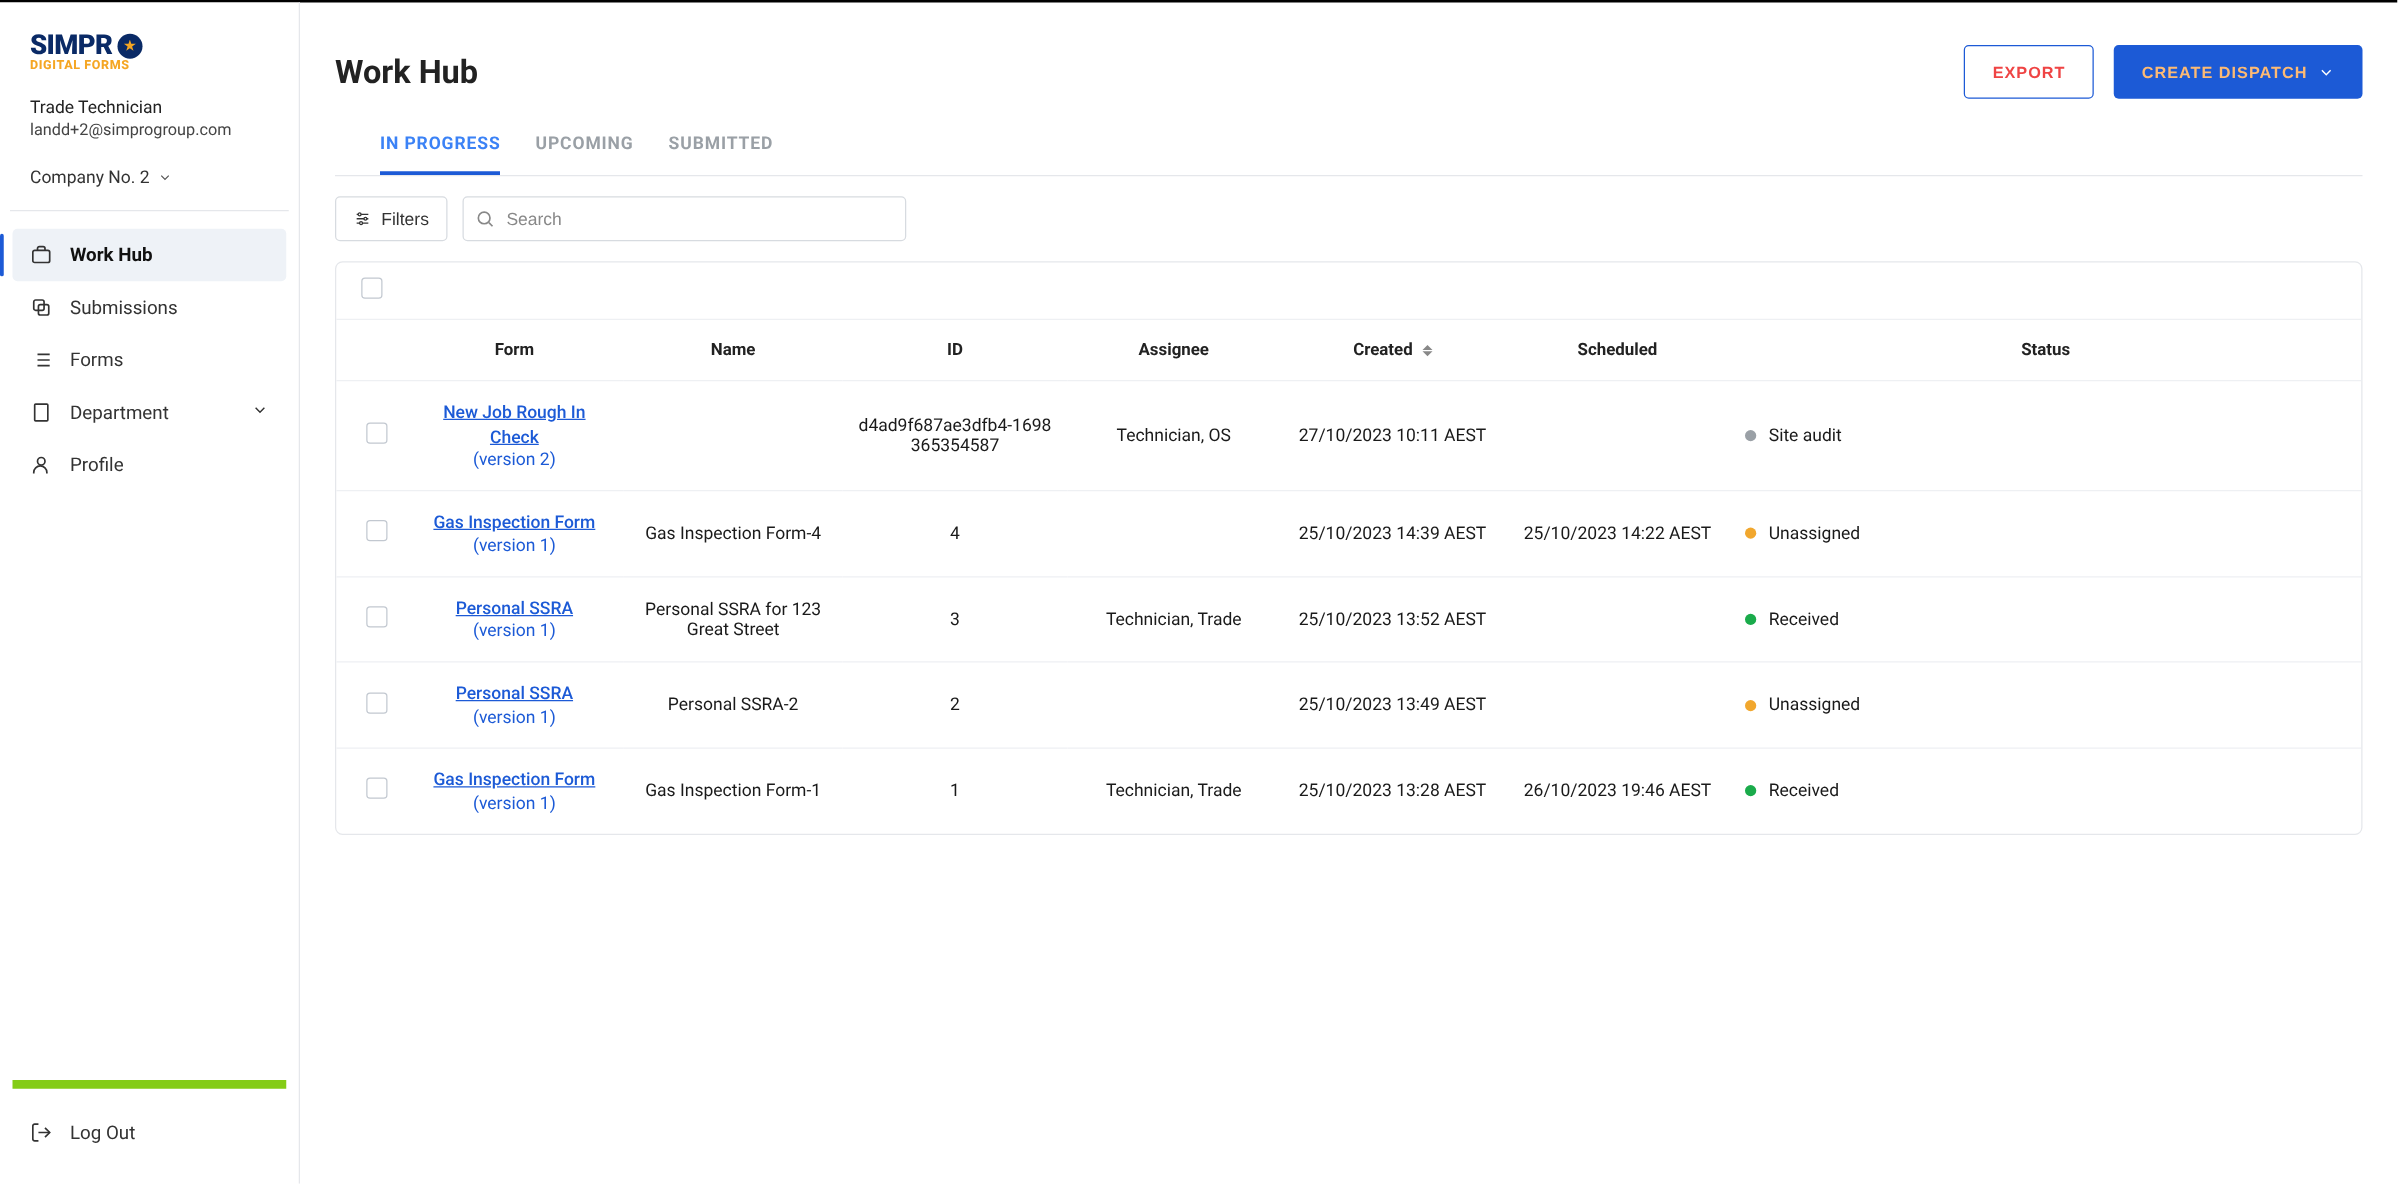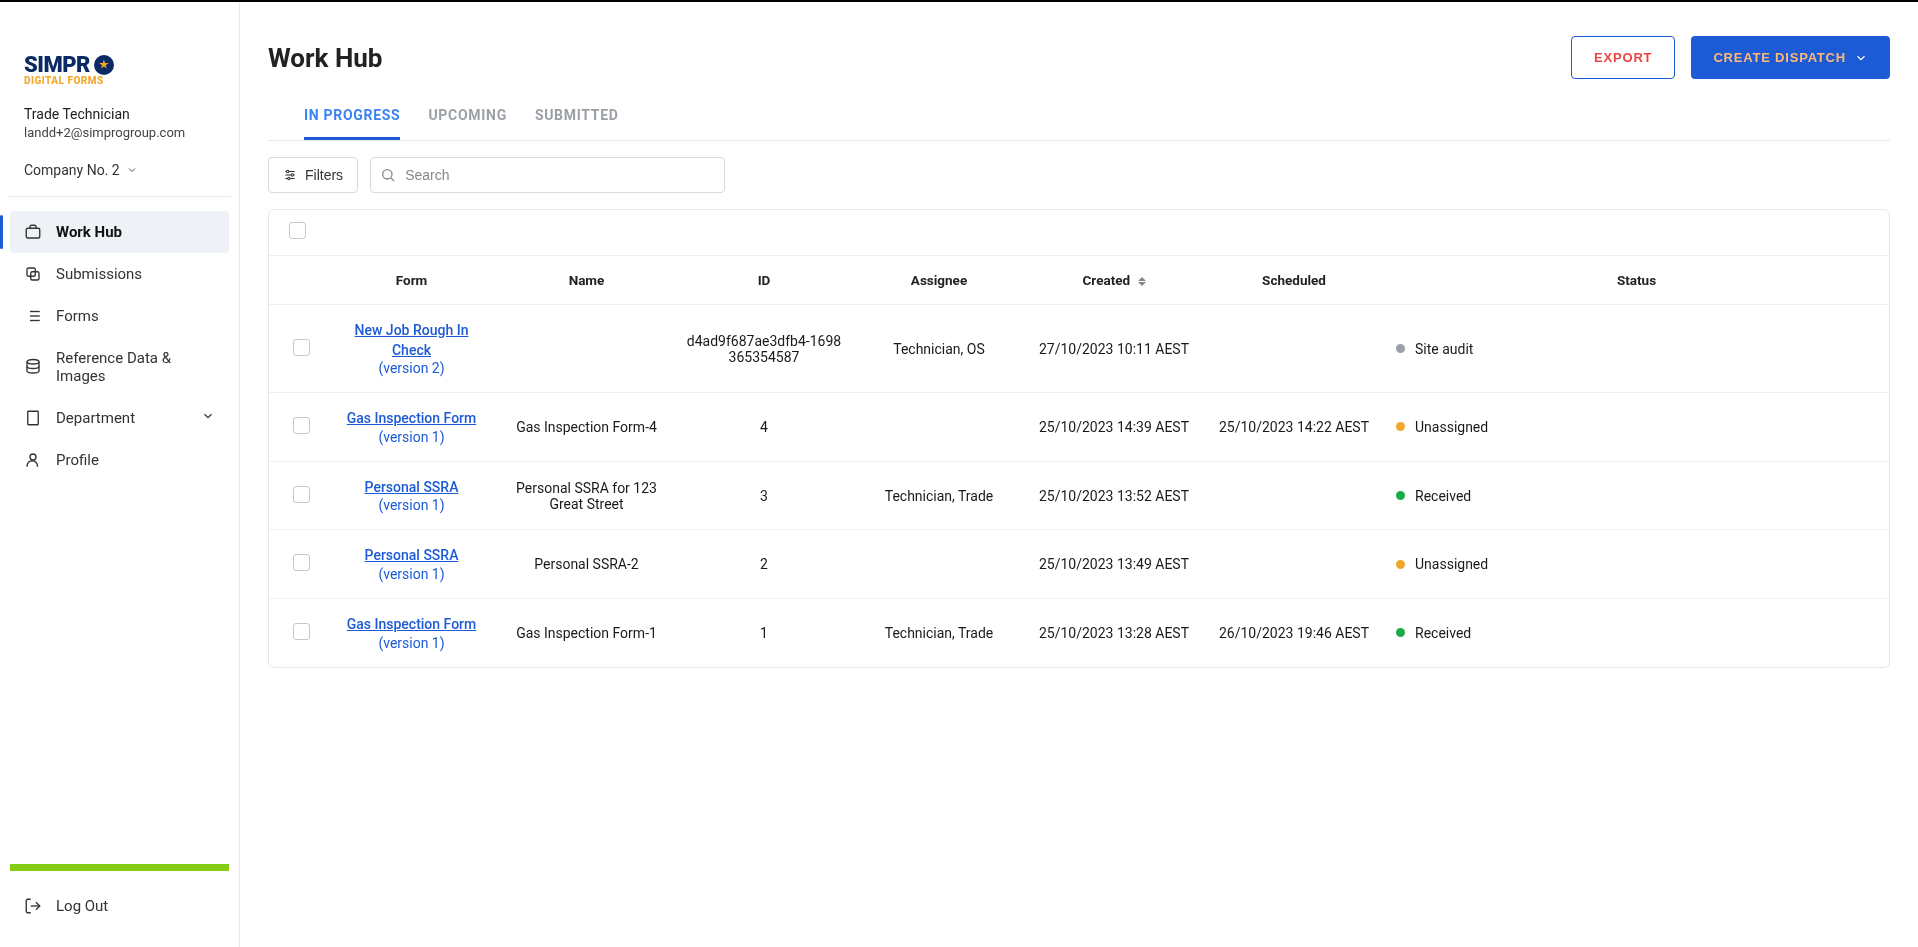--- a/index.html
+++ b/index.html
@@ -3,21 +3,21 @@
 <meta charset="utf-8">
 <style>
 * { box-sizing: border-box; margin: 0; padding: 0; }
 body { font-family: -apple-system, BlinkMacSystemFont, "Segoe UI", Roboto, sans-serif; background: #fff; color: #1a1a1a; }
 .app { display: flex; min-height: 100vh; border-top: 2px solid #000; }
 
 
 .sidebar { width: 240px; border-right: 1px solid #e5e7eb; display: flex; flex-direction: column; background: #fff; }
 .sidebar-inner { flex: 1; display: flex; flex-direction: column; }
 .logo-block { padding: 22px 24px 12px; }
-.logo-simpro { font-weight: 900; font-size: 22px; color: #0a2a66; letter-spacing: -0.5px; display: flex; align-items: center; gap: 4px; margin-top: 28px; }
+.logo-simpro { font-weight: 900; font-size: 22px; color: #0a2a66; letter-spacing: -0.5px; display: flex; align-items: center; gap: 4px; }
 .logo-gear { display: inline-flex; width: 20px; height: 20px; border-radius: 50%; background: #0a2a66; position: relative; align-items: center; justify-content: center; }
 .logo-gear-inner { width: 10px; height: 10px; background: #f5a623; clip-path: polygon(50% 0%, 61% 35%, 98% 35%, 68% 57%, 79% 91%, 50% 70%, 21% 91%, 32% 57%, 2% 35%, 39% 35%); }
 .logo-sub { font-weight: 800; font-size: 10px; color: #f5a623; letter-spacing: 0.5px; margin-top: -2px; }
 .user-block { padding: 8px 24px 14px; font-size: 14px; color: #333; }
 .user-name { color: #222; }
 .user-email { color: #444; margin-top: 3px; font-size: 13px; }
 .company-selector { padding: 8px 24px 18px; font-size: 14px; color: #333; display: flex; align-items: center; gap: 6px; cursor: pointer; }
 .divider { height: 1px; background: #e5e7eb; margin: 0 8px 8px; }
 .nav { padding: 6px 10px; }
 .nav-item { display: flex; align-items: center; gap: 14px; padding: 12px 14px; border-radius: 4px; font-size: 15px; color: #333; cursor: pointer; position: relative; }
@@ -134,30 +134,20 @@
                 <line x1="3" y1="6" x2="3.01" y2="6"></line>
                 <line x1="3" y1="12" x2="3.01" y2="12"></line>
                 <line x1="3" y1="18" x2="3.01" y2="18"></line>
               </svg>
             </span>
           <span>Forms</span>
         </div>
         <div class="nav-item">
           <span class="nav-icon">
               <svg viewBox="0 0 24 24">
-                <ellipse cx="12" cy="5" rx="8" ry="3"></ellipse>
-                <path d="M4 5v6c0 1.66 3.58 3 8 3s8-1.34 8-3V5"></path>
-                <path d="M4 11v6c0 1.66 3.58 3 8 3s8-1.34 8-3v-6"></path>
-              </svg>
-            </span>
-          <span>Reference Data &amp; Images</span>
-        </div>
-        <div class="nav-item">
-          <span class="nav-icon">
-              <svg viewBox="0 0 24 24">
                 <rect x="5" y="3" width="14" height="18" rx="1"></rect>
                 <line x1="9" y1="7" x2="9" y2="7.01"></line>
                 <line x1="15" y1="7" x2="15" y2="7.01"></line>
                 <line x1="9" y1="11" x2="9" y2="11.01"></line>
                 <line x1="15" y1="11" x2="15" y2="11.01"></line>
                 <line x1="9" y1="15" x2="9" y2="15.01"></line>
                 <line x1="15" y1="15" x2="15" y2="15.01"></line>
               </svg>
             </span>
           <span>Department</span>

